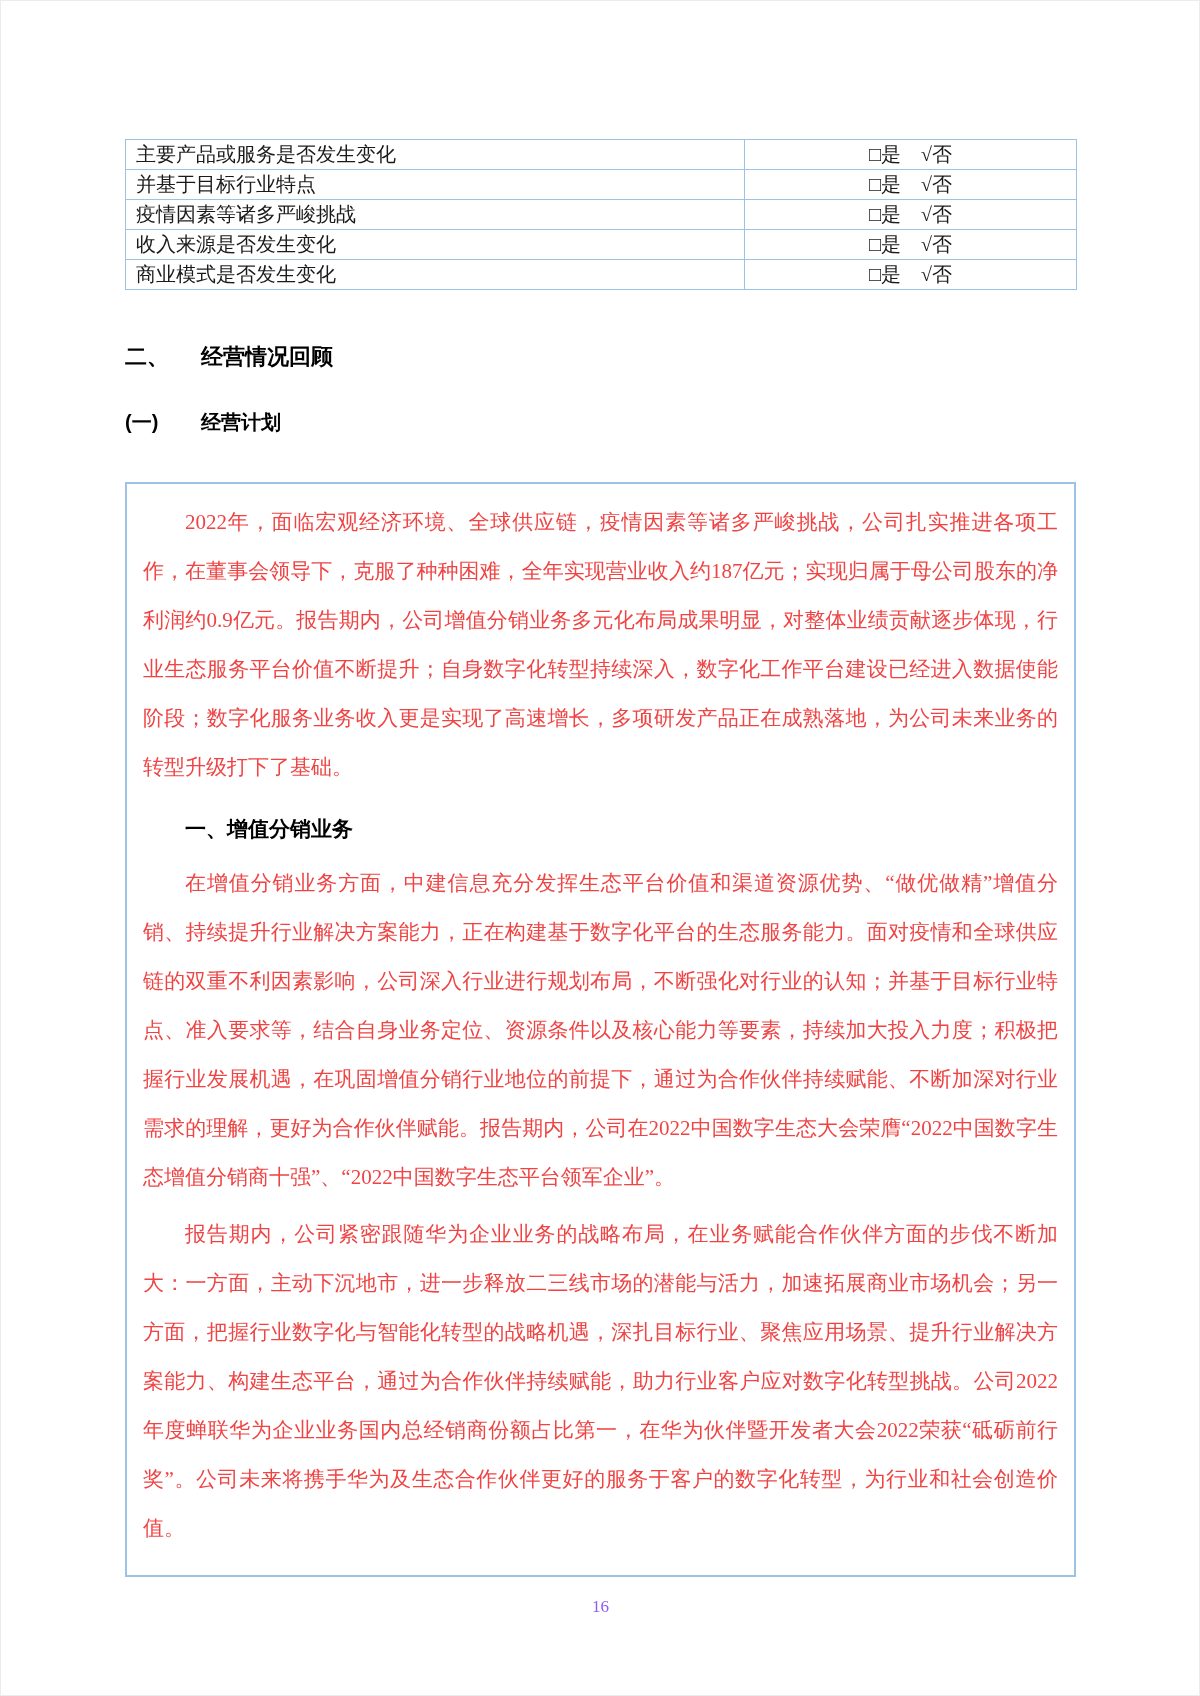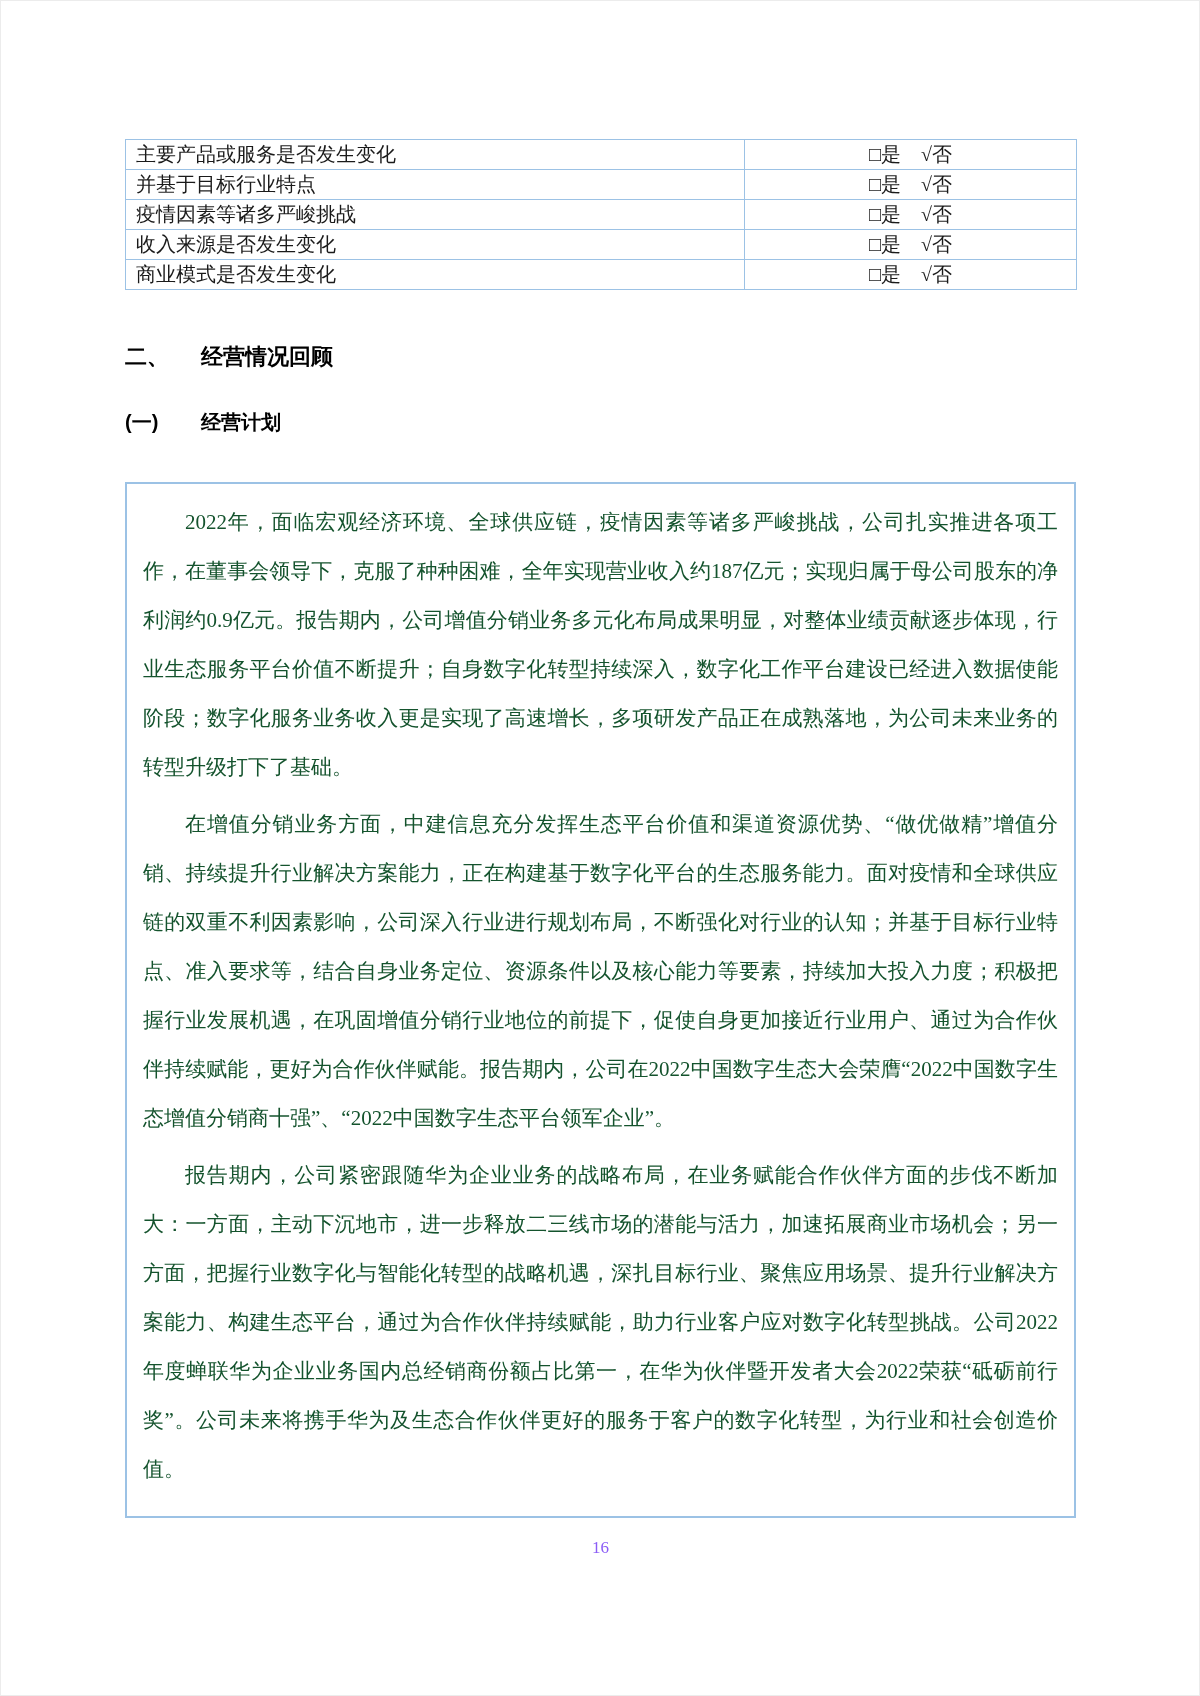--- a/index.html
+++ b/index.html
@@ -79,21 +79,21 @@
     min-height: 1010px;
     border: 2px solid #9CC2E5;
     padding: 14px 16px 22px 16px;
     background: #ffffff;
   }
   .text-box p {
     font-size: 21px;
     line-height: 49px;
     text-align: justify;
     text-indent: 2em;
-    color: #14532d;
+    color: #ef4444;
   }
   .text-box .para + .para { margin-top: 8px; }
   .box-subheading {
     font-family: "Liberation Sans", "DejaVu Sans", sans-serif;
     font-weight: bold;
     font-size: 21px;
     line-height: 49px;
     text-indent: 2em;
     color: #000000;
     margin-top: 12px;
@@ -169,20 +169,21 @@
       <span>经营情况回顾</span>
     </div>
 
     <div class="heading heading-2">
       <span class="num">(一)</span>
       <span>经营计划</span>
     </div>
 
     <div class="text-box">
       <p class="para">2022年，面临宏观经济环境、全球供应链，疫情因素等诸多严峻挑战，公司扎实推进各项工作，在董事会领导下，克服了种种困难，全年实现营业收入约187亿元；实现归属于母公司股东的净利润约0.9亿元。报告期内，公司增值分销业务多元化布局成果明显，对整体业绩贡献逐步体现，行业生态服务平台价值不断提升；自身数字化转型持续深入，数字化工作平台建设已经进入数据使能阶段；数字化服务业务收入更是实现了高速增长，多项研发产品正在成熟落地，为公司未来业务的转型升级打下了基础。</p>
-      <p class="para">在增值分销业务方面，中建信息充分发挥生态平台价值和渠道资源优势、“做优做精”增值分销、持续提升行业解决方案能力，正在构建基于数字化平台的生态服务能力。面对疫情和全球供应链的双重不利因素影响，公司深入行业进行规划布局，不断强化对行业的认知；并基于目标行业特点、准入要求等，结合自身业务定位、资源条件以及核心能力等要素，持续加大投入力度；积极把握行业发展机遇，在巩固增值分销行业地位的前提下，促使自身更加接近行业用户、通过为合作伙伴持续赋能，更好为合作伙伴赋能。报告期内，公司在2022中国数字生态大会荣膺“2022中国数字生态增值分销商十强”、“2022中国数字生态平台领军企业”。</p>
+      <div class="box-subheading">一、增值分销业务</div>
+      <p class="para">在增值分销业务方面，中建信息充分发挥生态平台价值和渠道资源优势、“做优做精”增值分销、持续提升行业解决方案能力，正在构建基于数字化平台的生态服务能力。面对疫情和全球供应链的双重不利因素影响，公司深入行业进行规划布局，不断强化对行业的认知；并基于目标行业特点、准入要求等，结合自身业务定位、资源条件以及核心能力等要素，持续加大投入力度；积极把握行业发展机遇，在巩固增值分销行业地位的前提下，通过为合作伙伴持续赋能、不断加深对行业需求的理解，更好为合作伙伴赋能。报告期内，公司在2022中国数字生态大会荣膺“2022中国数字生态增值分销商十强”、“2022中国数字生态平台领军企业”。</p>
       <p class="para">报告期内，公司紧密跟随华为企业业务的战略布局，在业务赋能合作伙伴方面的步伐不断加大：一方面，主动下沉地市，进一步释放二三线市场的潜能与活力，加速拓展商业市场机会；另一方面，把握行业数字化与智能化转型的战略机遇，深扎目标行业、聚焦应用场景、提升行业解决方案能力、构建生态平台，通过为合作伙伴持续赋能，助力行业客户应对数字化转型挑战。公司2022年度蝉联华为企业业务国内总经销商份额占比第一，在华为伙伴暨开发者大会2022荣获“砥砺前行奖”。公司未来将携手华为及生态合作伙伴更好的服务于客户的数字化转型，为行业和社会创造价值。</p>
     </div>
 
     <div class="page-number">16</div>
 
   </div>
 </div>
 
 </body></html>

